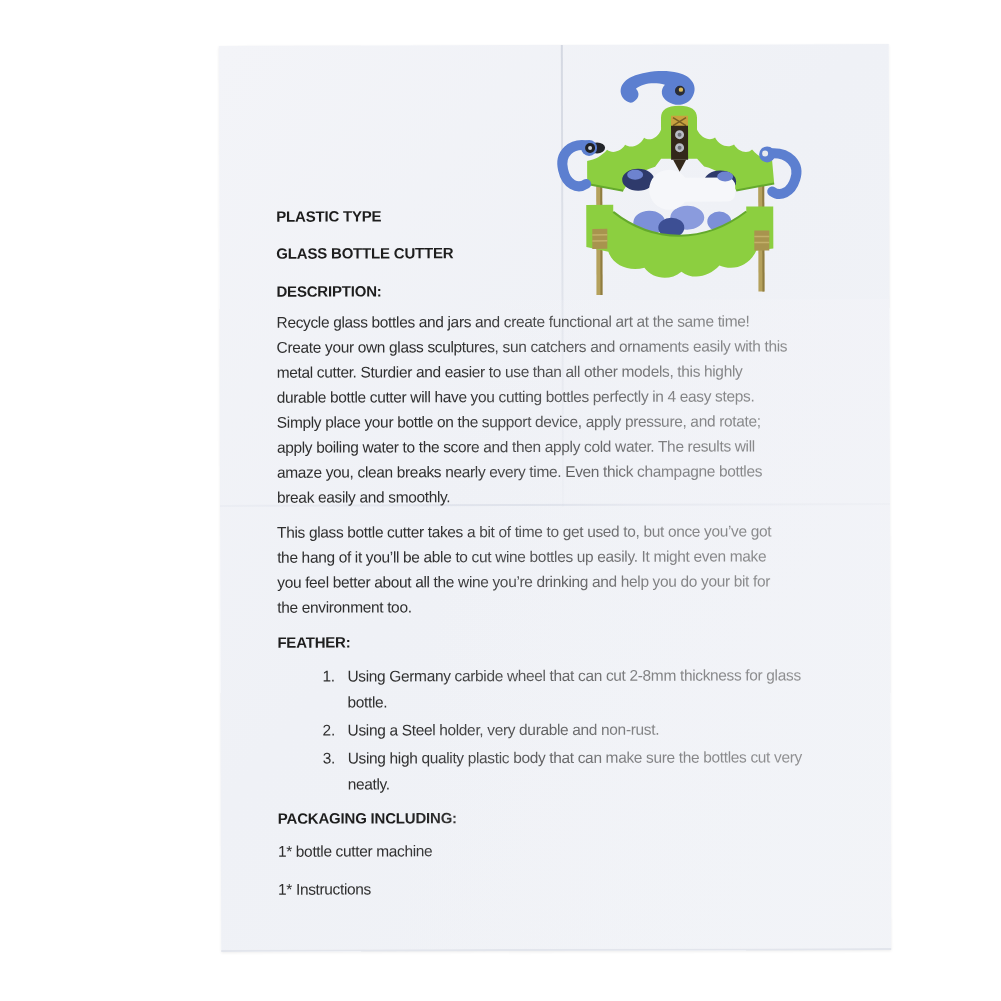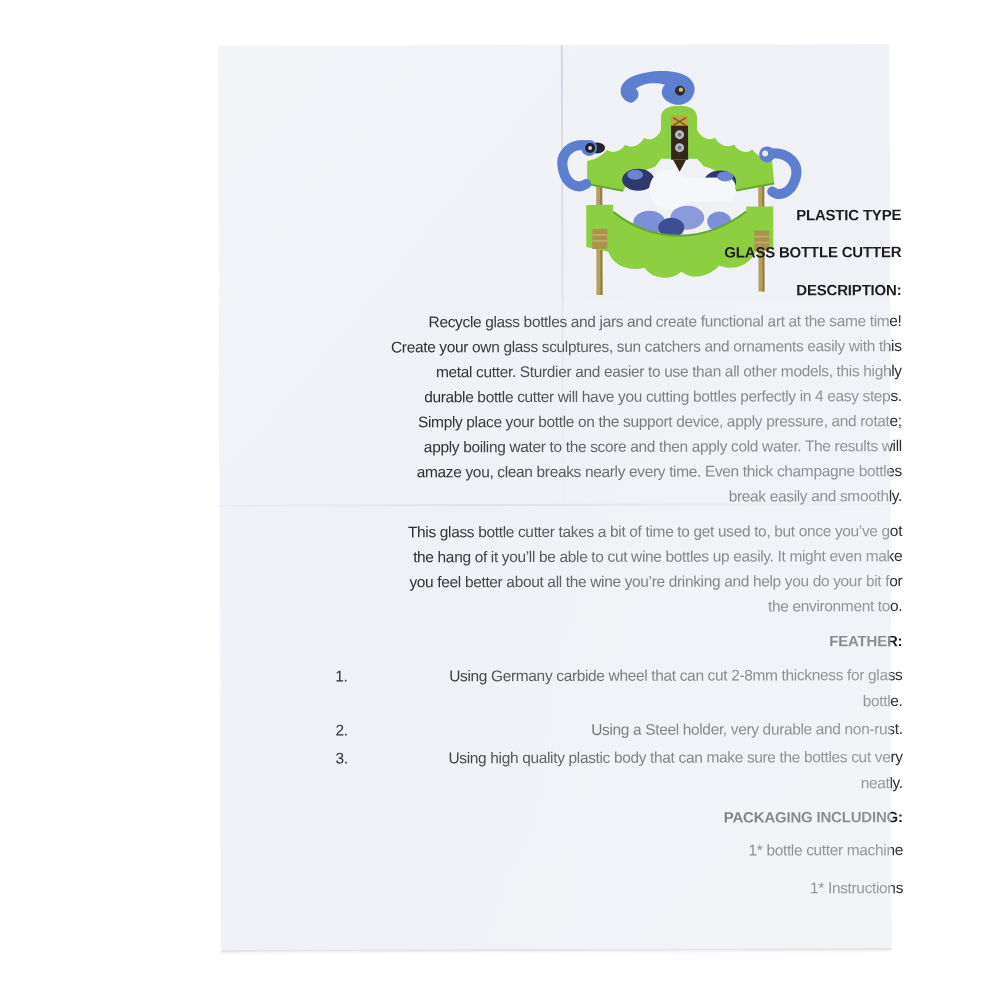--- a/index.html
+++ b/index.html
@@ -2,21 +2,20 @@
 <html><head>
 <meta charset="utf-8">
 <style>
   html,body { margin:0; padding:0; }
   .scene {
     position:relative;
     width:1001px; height:1001px;
     background:#ffffff;
     overflow:hidden;
     font-family:"Liberation Sans", sans-serif;
-    text-align:right;
   }
   .paper {
     position:absolute;
     left:220px; top:45px;
     width:670px; height:904px;
     background:linear-gradient(130deg,#f3f4f8 0%,#eff1f6 45%,#f1f3f7 100%);
     box-shadow:0 1px 3px rgba(0,0,0,0.07);
     border-bottom:2px solid #e2e5ec;
     transform:rotate(-0.15deg);
   }

